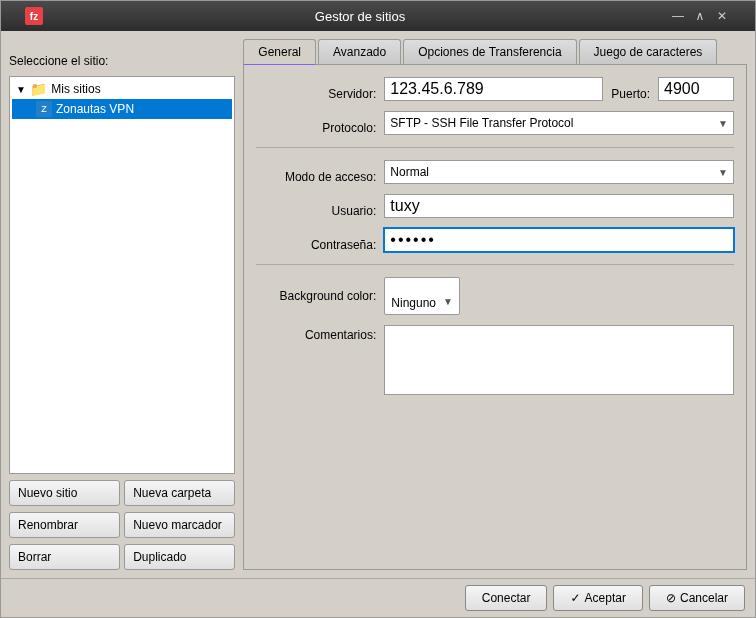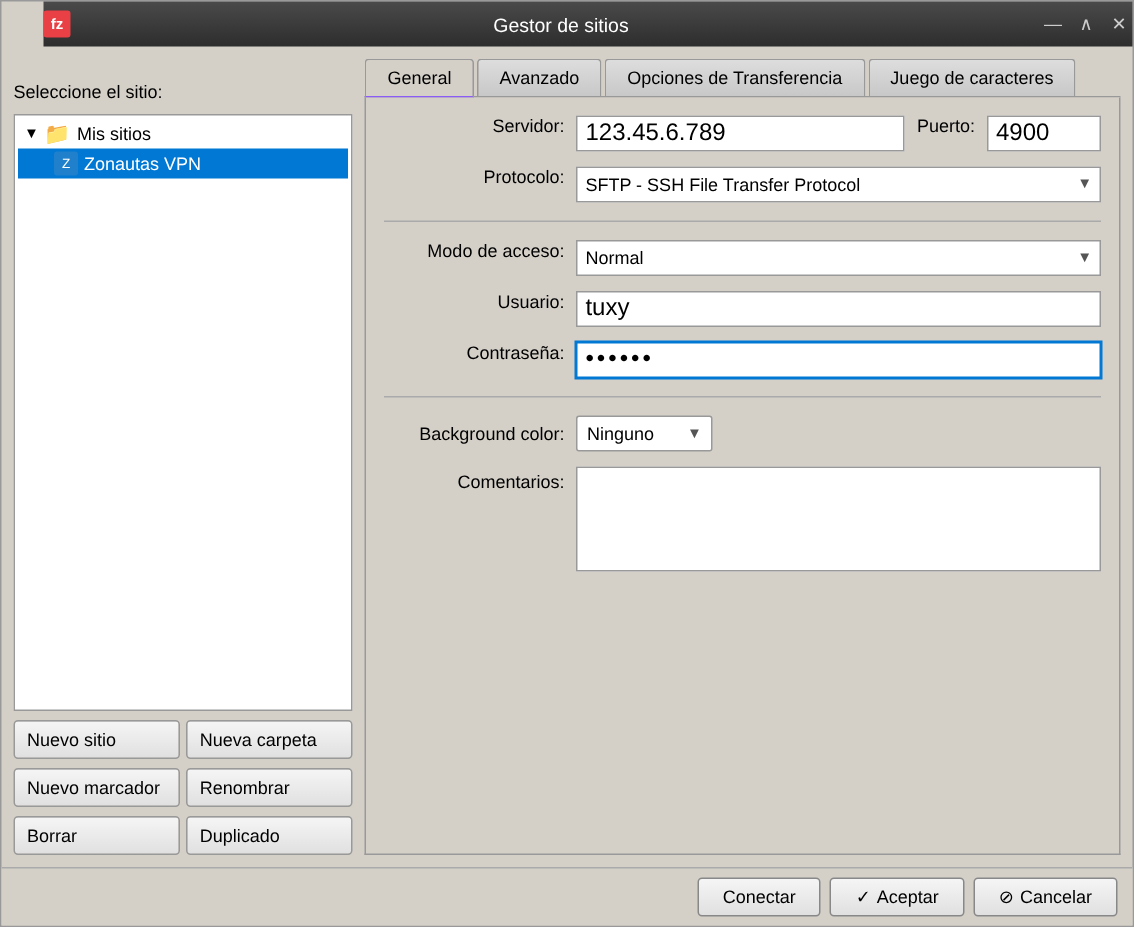--- a/index.html
+++ b/index.html
@@ -21,25 +21,24 @@
       border: 1px solid #999;
       display: flex;
       flex-direction: column;
       box-shadow: 2px 2px 8px rgba(0,0,0,0.4);
     }
     .titlebar {
       background: linear-gradient(to bottom, #4a4a4a, #2d2d2d);
       height: 30px;
       display: flex;
       align-items: center;
-      padding: 0 0;
+      padding: 0 24px;
       color: white;
       font-size: 13px;
       user-select: none;
-      margin-left: 28px;
     }
     .titlebar-icon {
       width: 18px;
       height: 18px;
       margin-right: 8px;
       background: #e84045;
       border-radius: 2px;
       display: flex;
       align-items: center;
       justify-content: center;
@@ -180,21 +179,21 @@
       background: #d4d0c8;
       border: 1px solid #999;
       border-top: none;
       padding: 12px;
       display: flex;
       flex-direction: column;
       gap: 10px;
     }
     .form-row {
       display: flex;
-      align-items: flex-start;
+      align-items: flex-end;
       gap: 8px;
     }
     .form-label {
       width: 120px;
       text-align: right;
       font-size: 12px;
       flex-shrink: 0;
     }
     .form-input {
       flex: 1;
@@ -238,28 +237,28 @@
       background: #aaa;
       margin: 2px 0;
     }
     .bg-color-row {
       display: flex;
       align-items: center;
       gap: 8px;
     }
     .bg-color-select {
       display: flex;
-      align-items: center;
+      align-items: flex-start;
       border: 1px solid #999;
       background: white;
-      padding: 2px 6px;
+      padding: 18px 6px;
       border-radius: 2px;
       cursor: pointer;
       font-size: 12px;
-      gap: 22px;
+      gap: 7px;
       height: 24px;
     }
     .bg-color-arrow { font-size: 10px; color: #555; }
     .comments-row {
       display: flex;
       align-items: flex-start;
       gap: 8px;
       flex: 1;
     }
     .comments-textarea {
@@ -327,22 +326,22 @@
         <div class="tree-item selected">
           <span class="site-icon">Z</span>
           <span>Zonautas VPN</span>
         </div>
       </div>
       <div class="btn-row">
         <button class="btn">Nuevo sitio</button>
         <button class="btn">Nueva carpeta</button>
       </div>
       <div class="btn-row">
+        <button class="btn">Renombrar</button>
         <button class="btn">Nuevo marcador</button>
-        <button class="btn">Renombrar</button>
       </div>
       <div class="btn-row">
         <button class="btn">Borrar</button>
         <button class="btn">Duplicado</button>
       </div>
     </div>
 
     <div class="right-panel">
 
       <div class="tabs">

